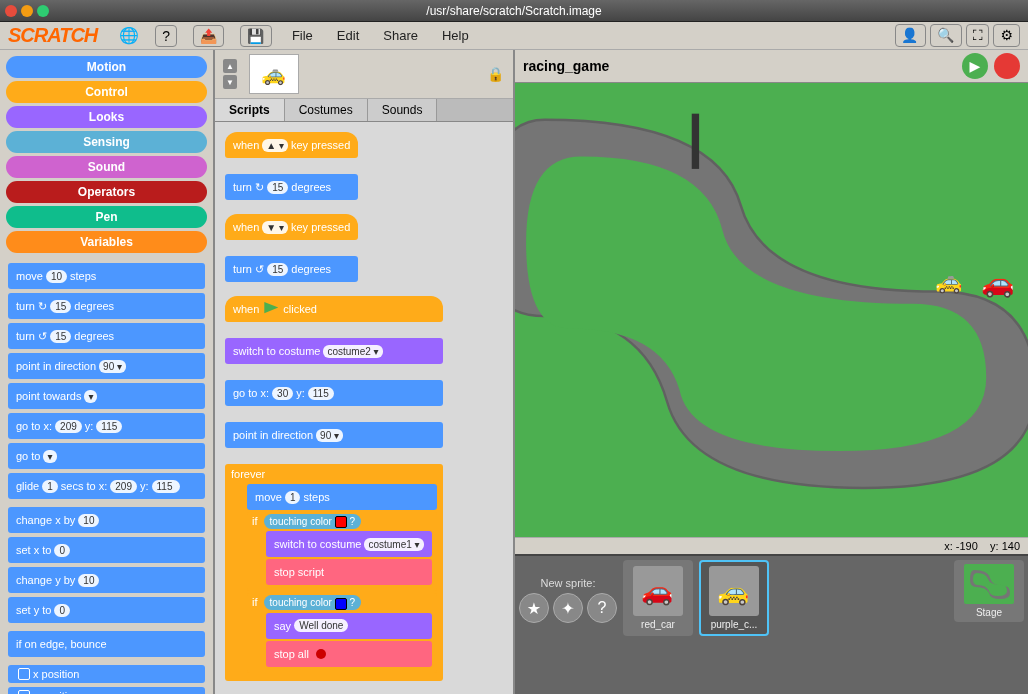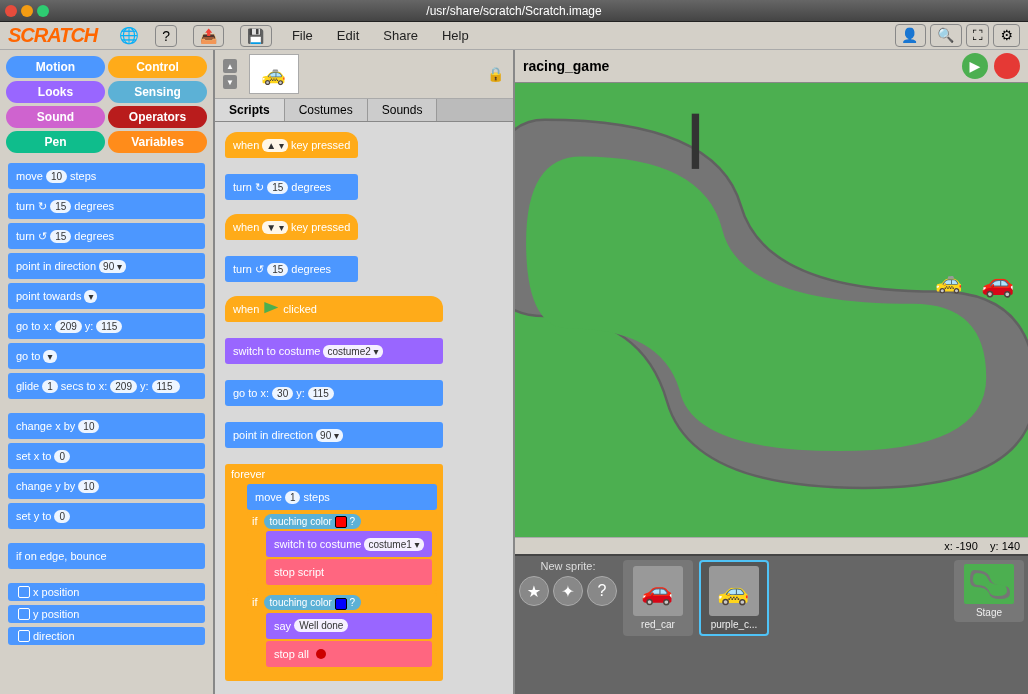--- a/index.html
+++ b/index.html
@@ -80,21 +80,21 @@
     #blocks-panel {
       width: 215px;
       background: #d4d0c8;
       border-right: 2px solid #888;
       display: flex;
       flex-direction: column;
       overflow: hidden;
     }
     .category-grid {
       display: grid;
-      grid-template-columns: 1fr 1fr;
+      grid-template-columns: 1fr;
       gap: 3px;
       padding: 6px;
     }
     .cat-btn {
       border-radius: 12px;
       padding: 4px 8px;
       font-size: 12px;
       font-weight: bold;
       color: #fff;
       cursor: pointer;
@@ -295,20 +295,21 @@
       border-top: 2px solid #444;
       padding: 4px;
       gap: 6px;
       align-items: flex-start;
     }
     .new-sprite-area {
       display: flex;
       flex-direction: column;
       align-items: center;
       gap: 4px;
+      margin-top: 17px;
     }
     .new-sprite-label { font-size: 11px; color: #ddd; }
     .new-sprite-btns { display: flex; gap: 4px; }
     .ns-btn {
       width: 30px; height: 30px;
       background: #888;
       border-radius: 50%;
       display: flex; align-items: center; justify-content: center;
       cursor: pointer;
       font-size: 16px;

